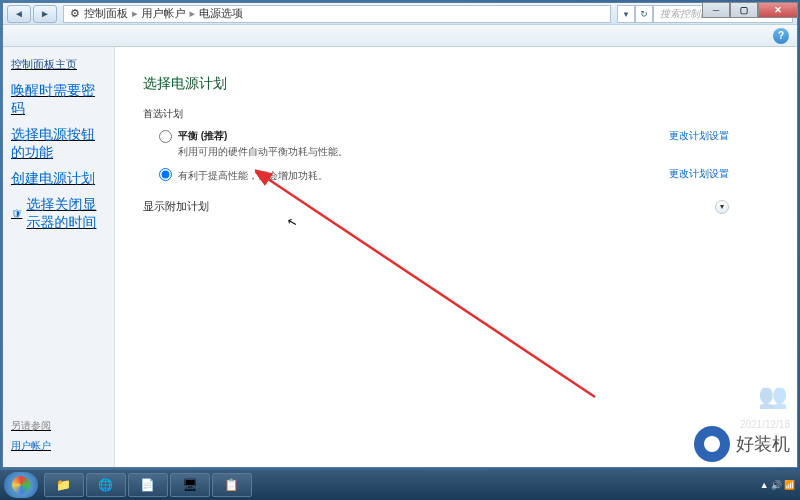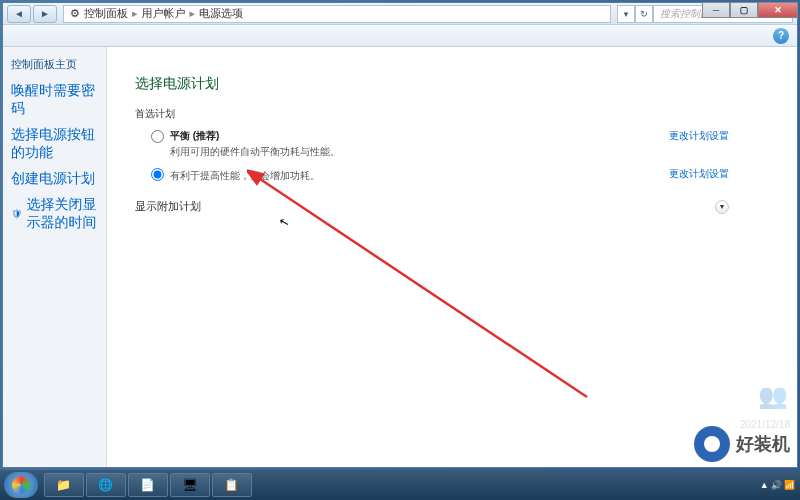--- a/index.html
+++ b/index.html
@@ -14,21 +14,21 @@
 .bc-sm { width:18px; height:18px; background:#fff; border:1px solid #b0c4d8; display:flex; align-items:center; justify-content:center; font-size:9px; color:#3a5a7a; }
 .search { width:140px; height:18px; background:#fff; border:1px solid #b0c4d8; display:flex; align-items:center; padding:0 6px; color:#aaa; font-size:10px; font-style:italic; }
 .win-controls { position:absolute; top:-1px; right:-1px; display:flex; }
 .win-ctrl { width:28px; height:16px; border:1px solid #888; display:flex; align-items:center; justify-content:center; font-size:9px; font-weight:bold; }
 .win-min { background:linear-gradient(#e0e8ef,#c8d4e0); color:#333; }
 .win-max { background:linear-gradient(#e0e8ef,#c8d4e0); color:#333; }
 .win-close { background:linear-gradient(#e89090,#c85050); color:#fff; width:40px; }
 .toolbar { height:22px; background:linear-gradient(#f4f8fc,#e4ecf4); border-bottom:1px solid #c0d0e0; display:flex; align-items:center; justify-content:flex-end; padding:0 8px; }
 .help { width:16px; height:16px; border-radius:50%; background:linear-gradient(#6bb8e8,#3a8ad0); color:#fff; display:flex; align-items:center; justify-content:center; font-size:10px; font-weight:bold; }
 .body { flex:1; display:flex; background:#fff; overflow:hidden; }
-.sidebar { width:104px; background:#f0f4f8; border-right:1px solid #d8e0e8; padding:10px 8px; display:flex; flex-direction:column; }
+.sidebar { width:112px; background:#f0f4f8; border-right:1px solid #d8e0e8; padding:10px 8px; display:flex; flex-direction:column;text-decoration:underline; }
 .sidebar-title { font-size:11px; color:#1a4a8a; margin-bottom:10px; }
 .side-link { color:#0066cc; font-size:14px; margin-bottom:8px; cursor:pointer; display:flex; align-items:center; gap:4px; }
 .side-link.shield::before { content:"🛡"; font-size:9px; }
 .side-bottom { margin-top:auto; margin-bottom:4px; }
 .side-b { color:#888; font-size:10px; margin-bottom:6px; }
 .side-bl { color:#0066cc; font-size:10px; }
 .content { flex:1; padding:28px 28px; position:relative; }
 .page-title { font-size:14px; color:#0a5a2a; margin-bottom:8px; }
 .page-desc { font-size:10px; color:#333; line-height:1.5; margin-bottom:4px; }
 .page-desc a { color:#0066cc; }
@@ -44,21 +44,21 @@
 .cursor-img { position:absolute; left:172px; top:168px; font-size:12px; color:#000; transform:rotate(-15deg); }
 .arrow-svg { position:absolute; left:140px; top:120px; pointer-events:none; }
 .taskbar { position:absolute; bottom:0; left:0; right:0; height:30px; background:linear-gradient(#3a5a7a,#1a3a5a); display:flex; align-items:center; padding:0 4px; }
 .start { width:34px; height:26px; border-radius:13px; background:radial-gradient(circle,#7ab8e8,#2a6aa8); display:flex; align-items:center; justify-content:center; margin-right:6px; }
 .start-orb { width:18px; height:18px; border-radius:50%; background:conic-gradient(#f04040,#40c040,#4080f0,#f0d040,#f04040); }
 .task-item { width:40px; height:24px; margin-right:2px; background:linear-gradient(#4a6a8a,#2a4a6a); border:1px solid #5a7a9a; border-radius:2px; display:flex; align-items:center; justify-content:center; font-size:12px; }
 .tray { margin-left:auto; display:flex; gap:2px; align-items:center; color:#fff; font-size:9px; }
 .watermark { position:absolute; right:10px; bottom:38px; display:flex; align-items:center; gap:6px; opacity:0.85; }
 .wm-eye { width:36px; height:36px; border-radius:50%; background:#0a4aa8; display:flex; align-items:center; justify-content:center; }
 .wm-eye-in { width:16px; height:16px; border-radius:50%; background:#fff; }
-.wm-text { font-size:18px; font-weight:bold; color:#333; }
+.wm-text { font-size:18px; font-weight:normal; color:#333; }
 .wm-date { position:absolute; right:10px; bottom:70px; color:#ccc; font-size:10px; opacity:0.6; }
 .wm-icons { position:absolute; right:12px; bottom:90px; opacity:0.25; color:#fff; font-size:24px; }
 </style>
 </head>
 <body>
 
 <div class="desktop">
   <div class="window">
     <div class="win-controls">
       <div class="win-ctrl win-min">─</div>
@@ -85,20 +85,24 @@
     <div class="toolbar">
       <div class="help">?</div>
     </div>
     <div class="body">
       <div class="sidebar">
         <div class="sidebar-title">控制面板主页</div>
         <div class="side-link">唤醒时需要密码</div>
         <div class="side-link">选择电源按钮的功能</div>
         <div class="side-link">创建电源计划</div>
         <div class="side-link shield">选择关闭显示器的时间</div>
+        <div class="side-bottom">
+          <div class="side-b">另请参阅</div>
+          <div class="side-bl">用户帐户</div>
+        </div>
       </div>
       <div class="content">
         <div class="page-title">选择电源计划</div>
         <div class="section-label">首选计划</div>
 
         <div class="plan">
           <input type="radio" class="plan-radio" style="">
           <div class="plan-main">
             <div class="plan-name">平衡 (推荐)</div>
             <div class="plan-desc">利用可用的硬件自动平衡功耗与性能。</div>

